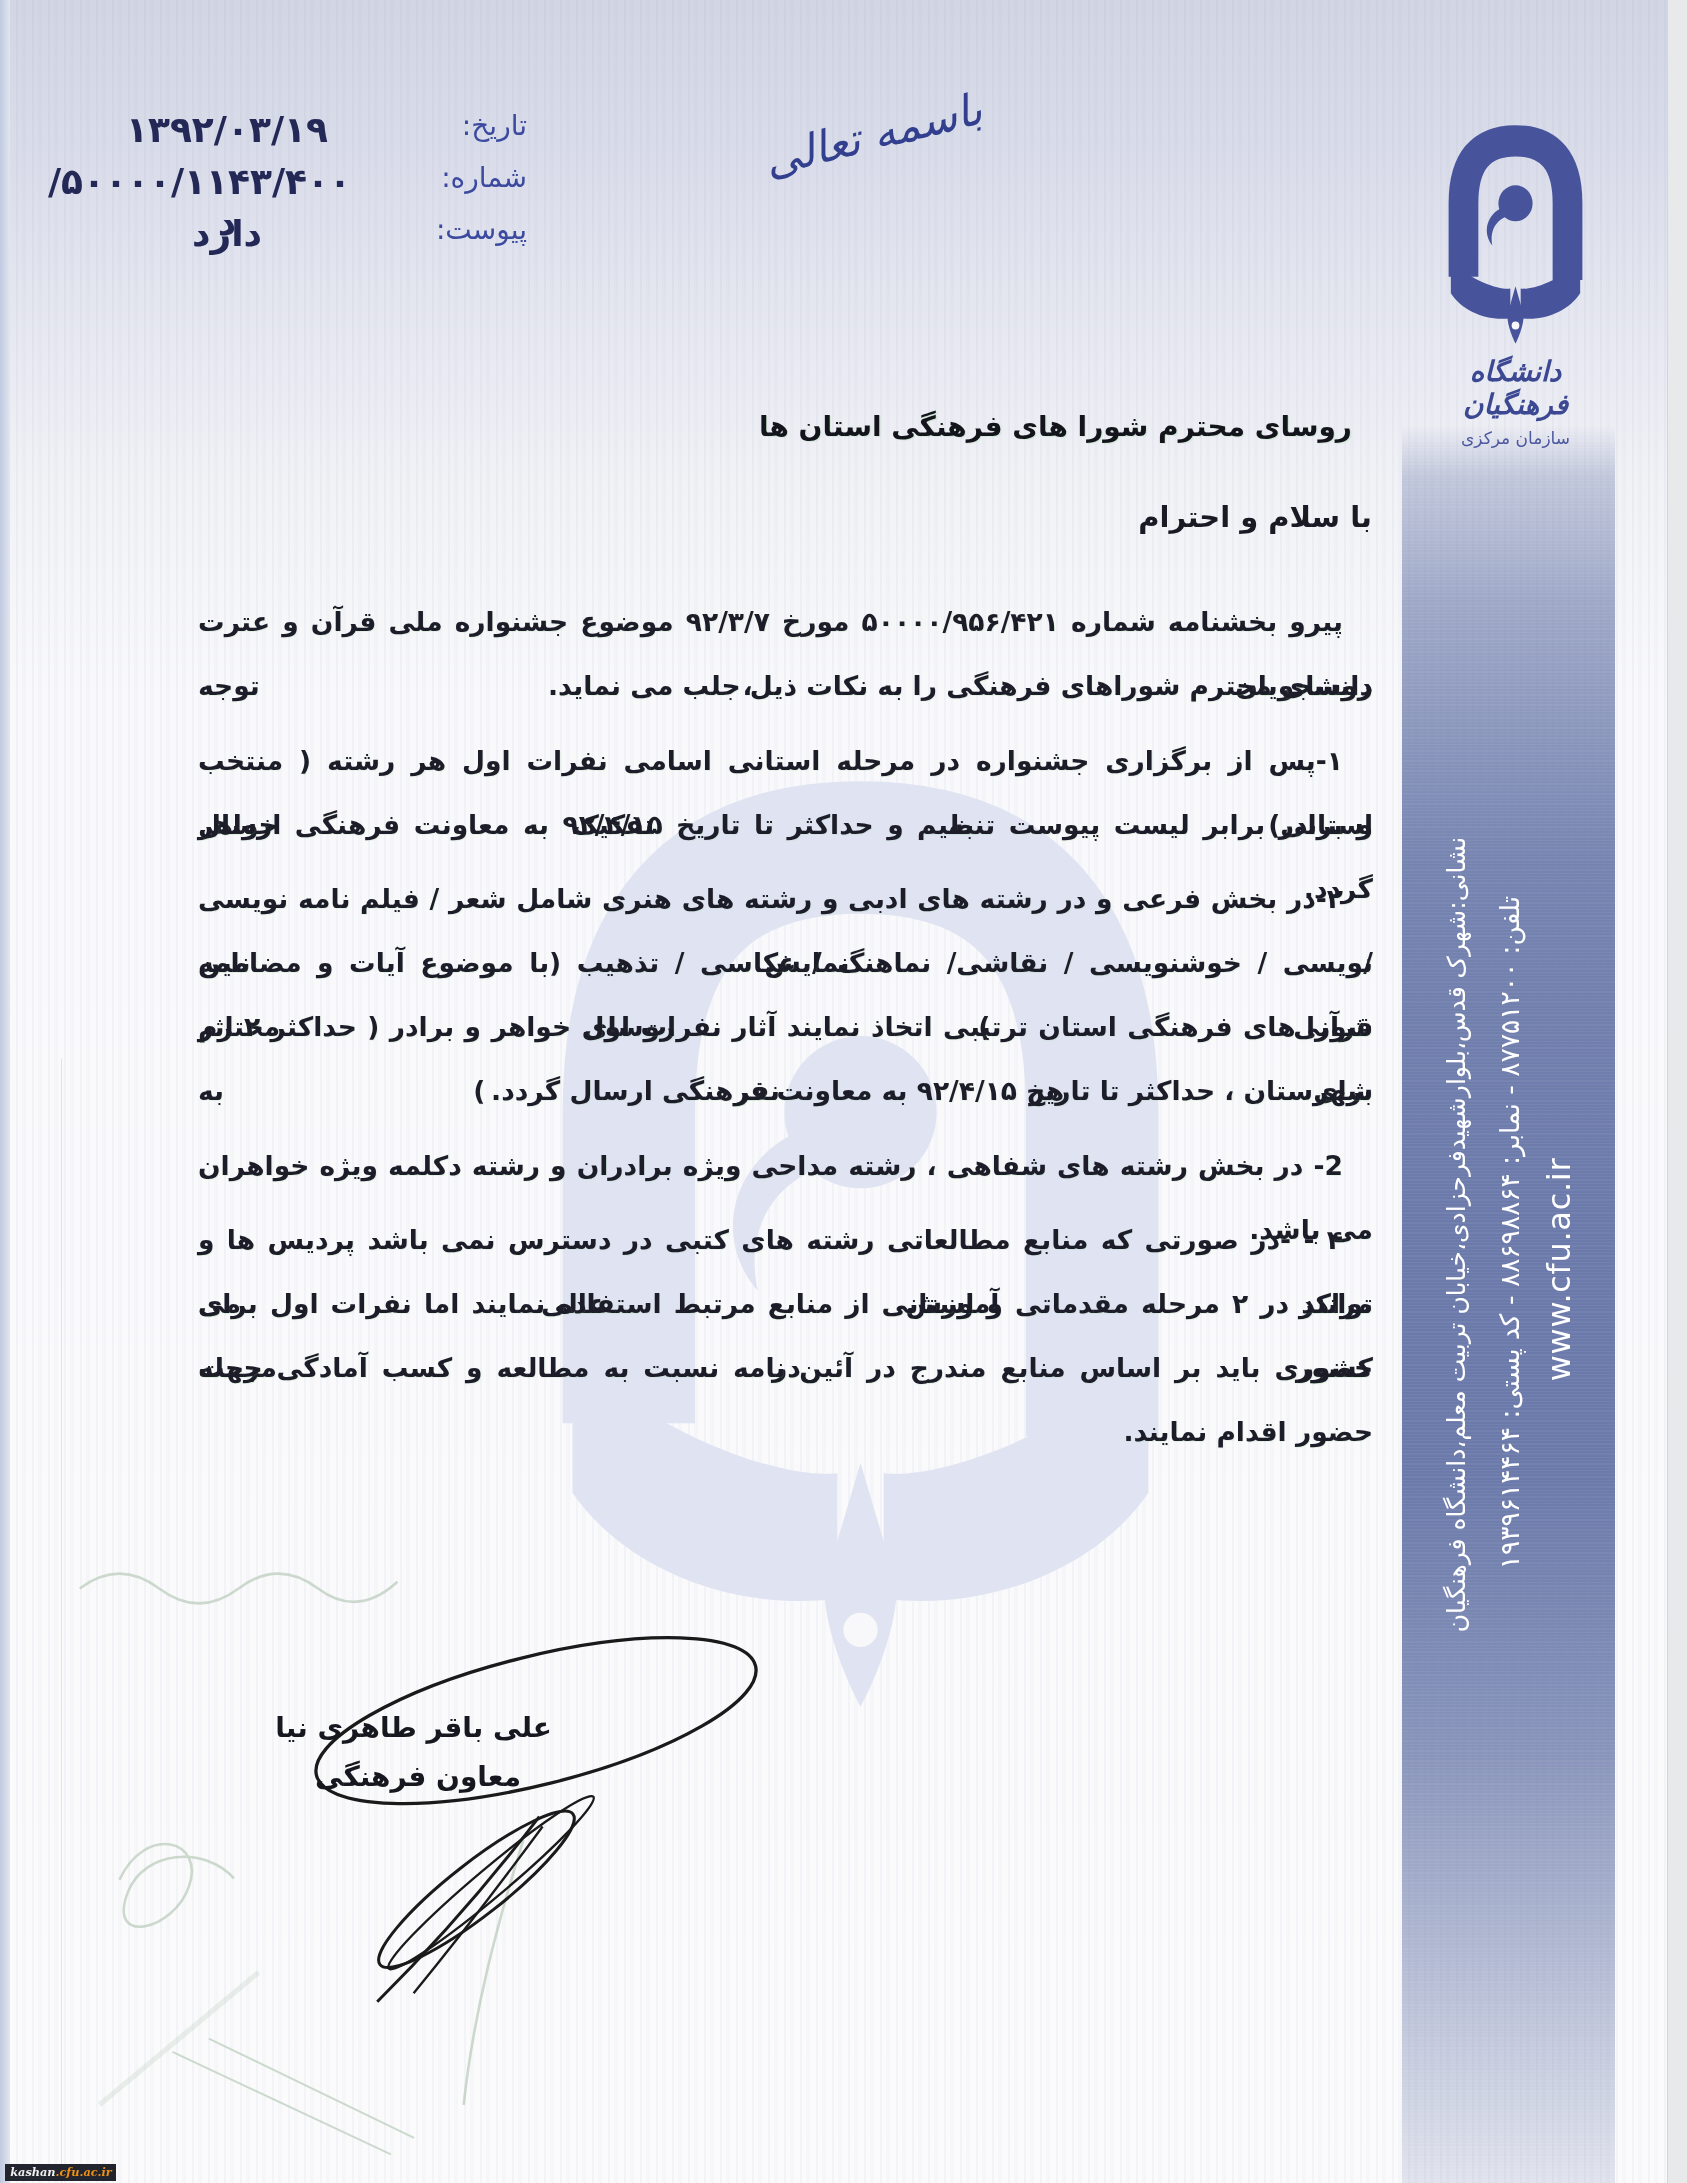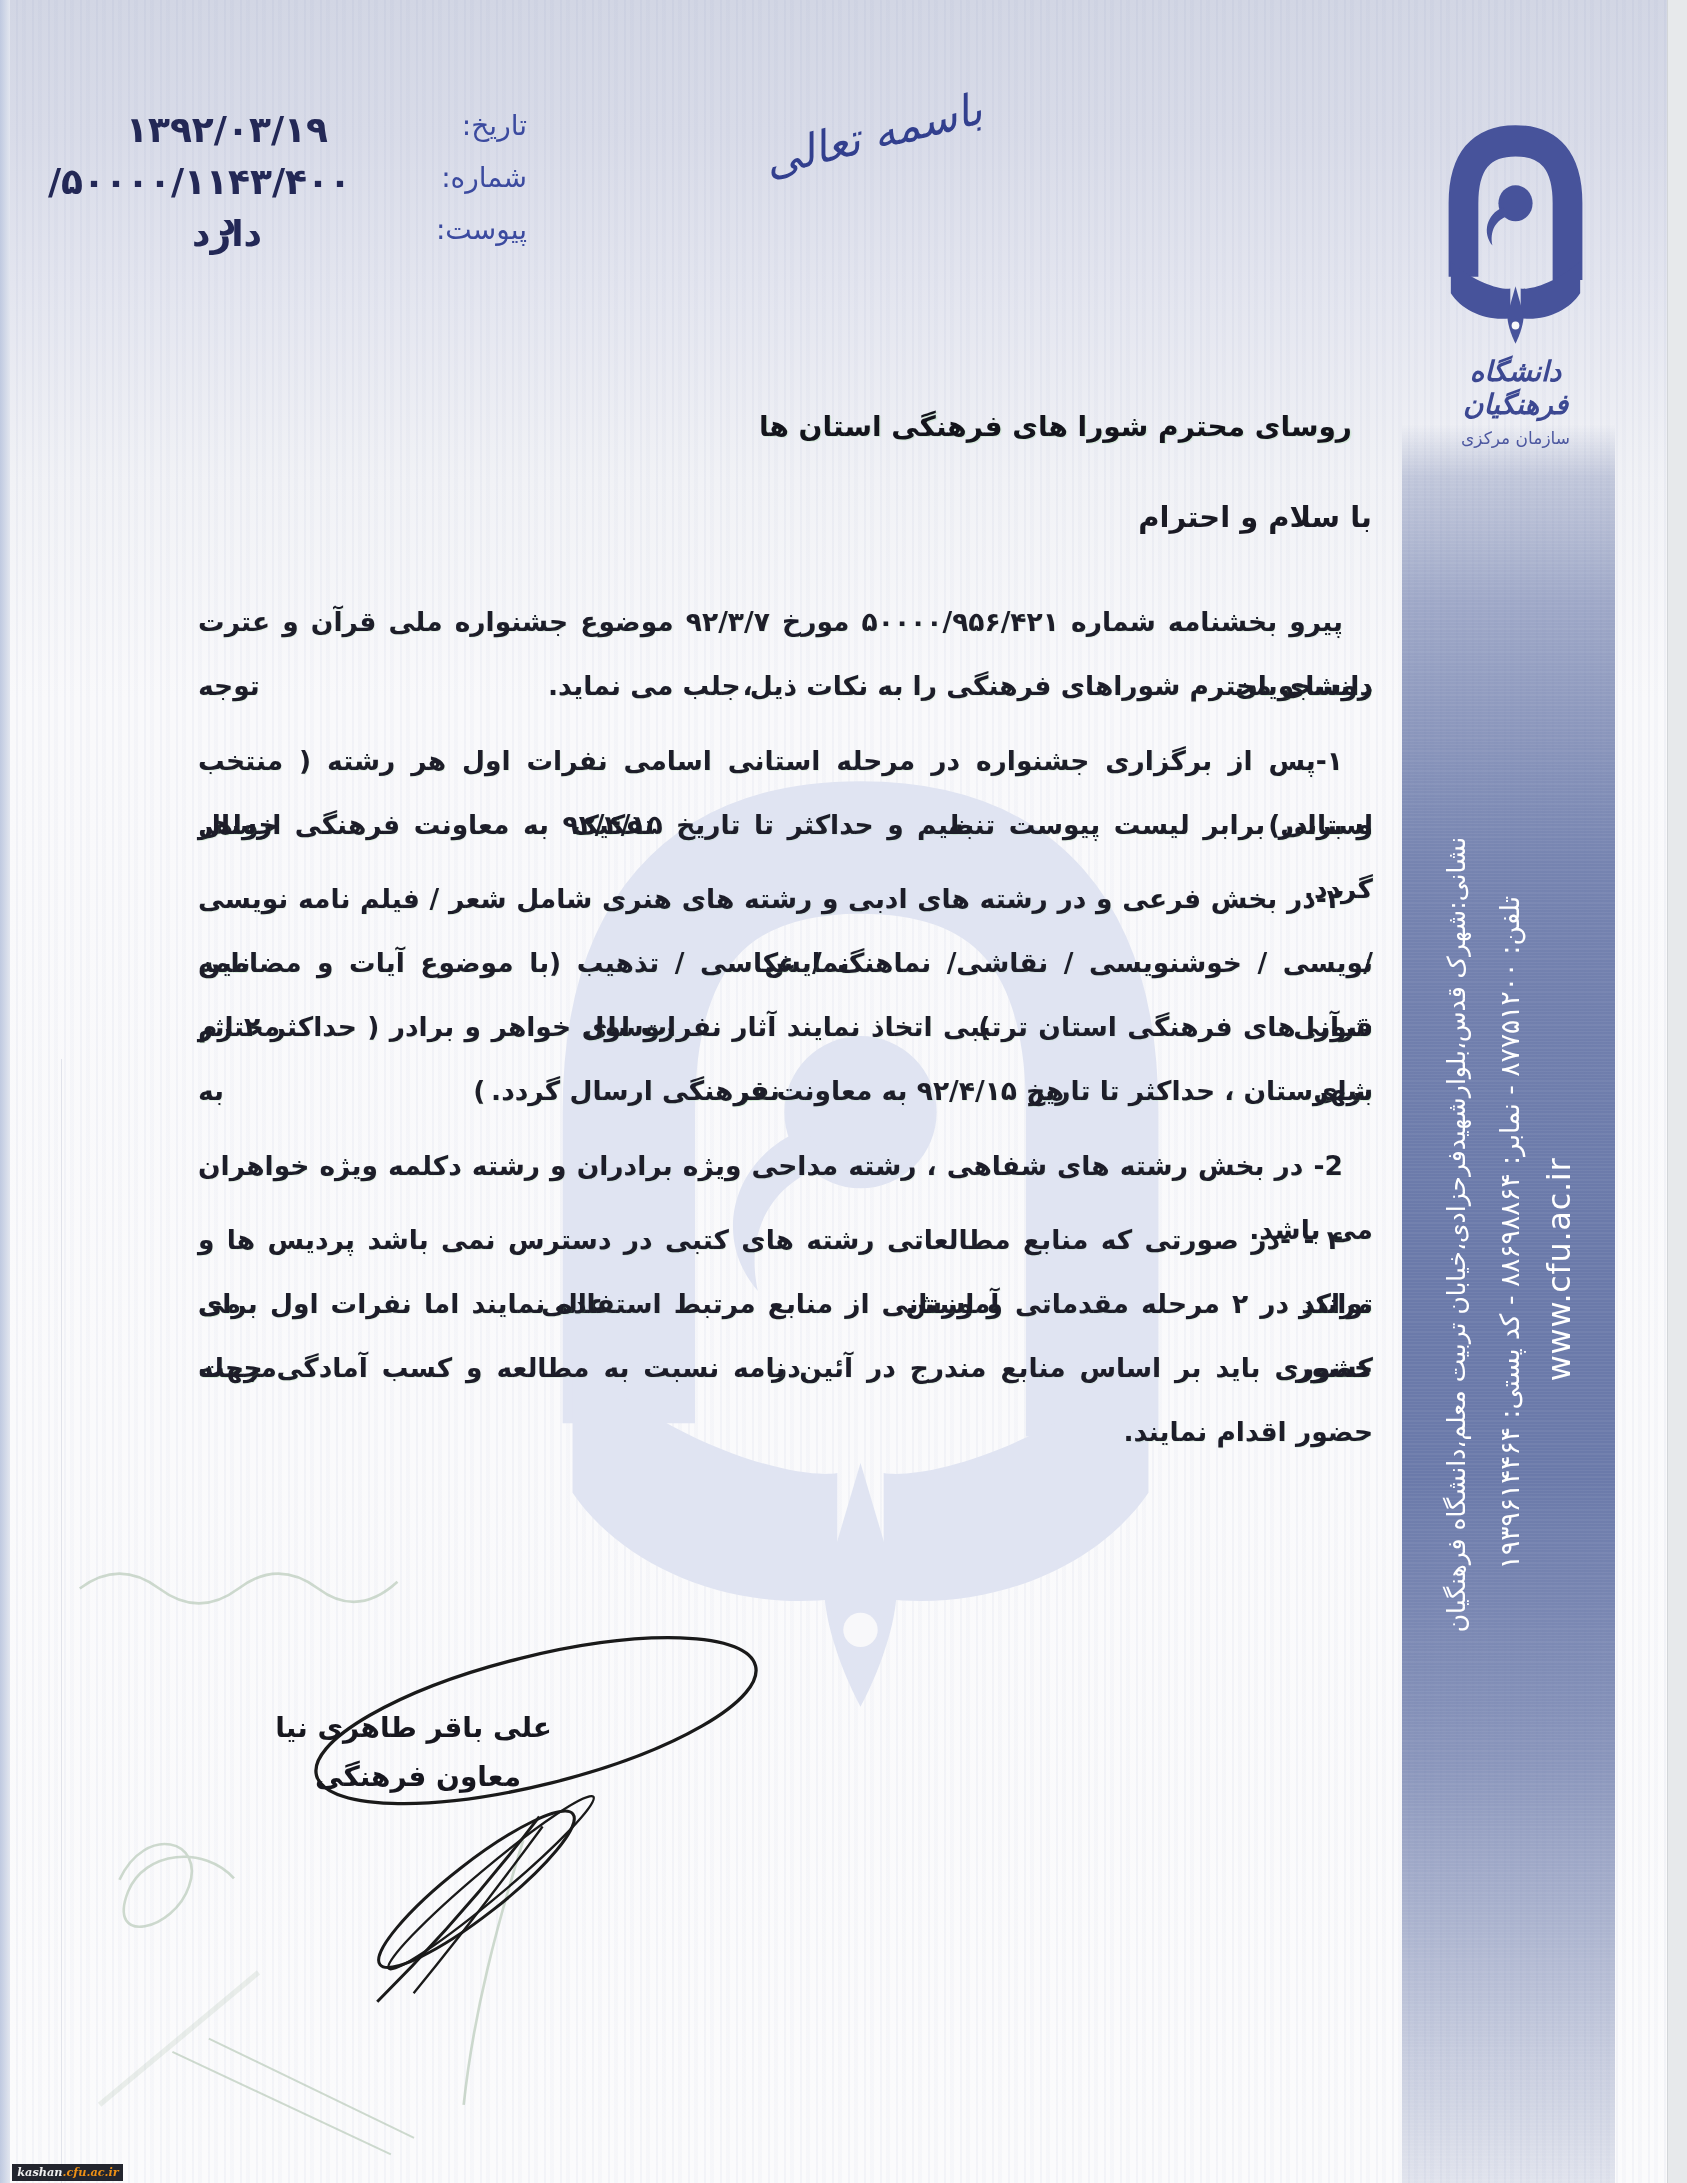--- a/index.html
+++ b/index.html
@@ -55,21 +55,21 @@
       rgba(107,122,170,.92) 25%, rgba(107,122,170,1) 45%, rgba(107,122,170,1) 60%,
       rgba(107,122,170,.78) 76%, rgba(107,122,170,.4) 91%, rgba(107,122,170,.18) 100%);}
   .band::after{content:"";position:absolute;inset:0;
     background:repeating-linear-gradient(0deg,rgba(255,255,255,.05) 0 1.3px,rgba(255,255,255,0) 1.3px 3.3px);}
   .vtext{position:absolute;z-index:3;color:#fff;white-space:nowrap;transform:rotate(-90deg);}
   .v-address{left:1036px;top:1218px;width:840px;height:33px;font-size:25px;text-align:center;line-height:33px;}
   .v-phone{left:1129px;top:1216px;width:761px;height:33px;font-size:26.5px;text-align:center;line-height:33px;}
   .v-web{left:1404px;top:1251px;width:311px;height:37px;font-size:32px;text-align:center;line-height:37px;direction:ltr;letter-spacing:0.7px;}
 
   
-  .stamp{position:absolute;left:12px;top:2164px;z-index:7;background:#23252e;padding:0.7px 4px 2px 5.3px;
+  .stamp{position:absolute;left:5px;top:2164px;z-index:7;background:#23252e;padding:0.7px 4px 2px 5.3px;
     direction:ltr;font-family:"DejaVu Serif", serif;font-style:italic;font-weight:bold;font-size:11.3px;}
   .stamp .s1{color:#f0f0f0;}
   .stamp .s2{color:var(--orange,#ee9015);}
 </style>
 </head>
 <body>
 
 <div class="page">
 
   <svg width="0" height="0" style="position:absolute" aria-hidden="true">

